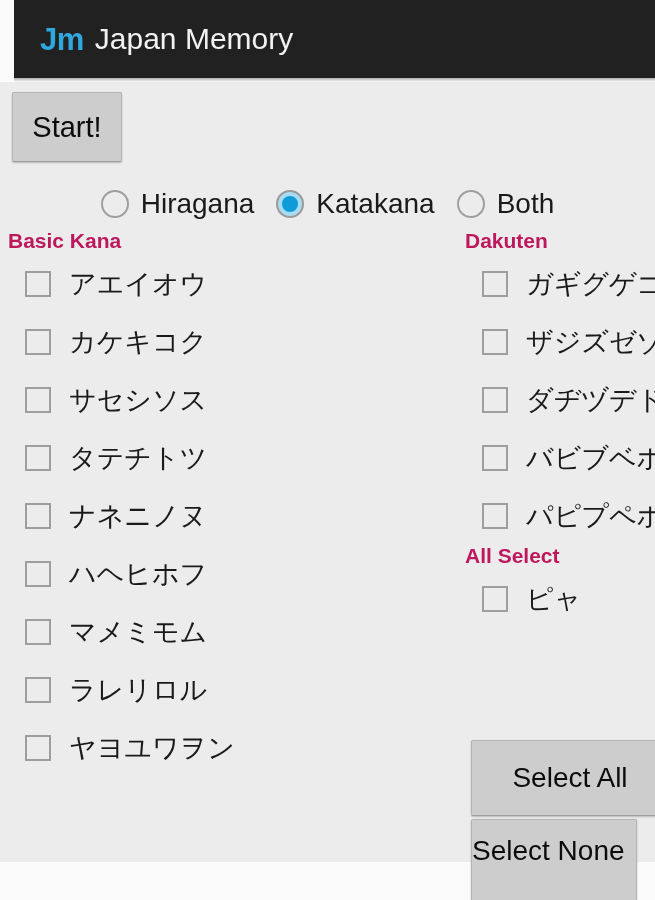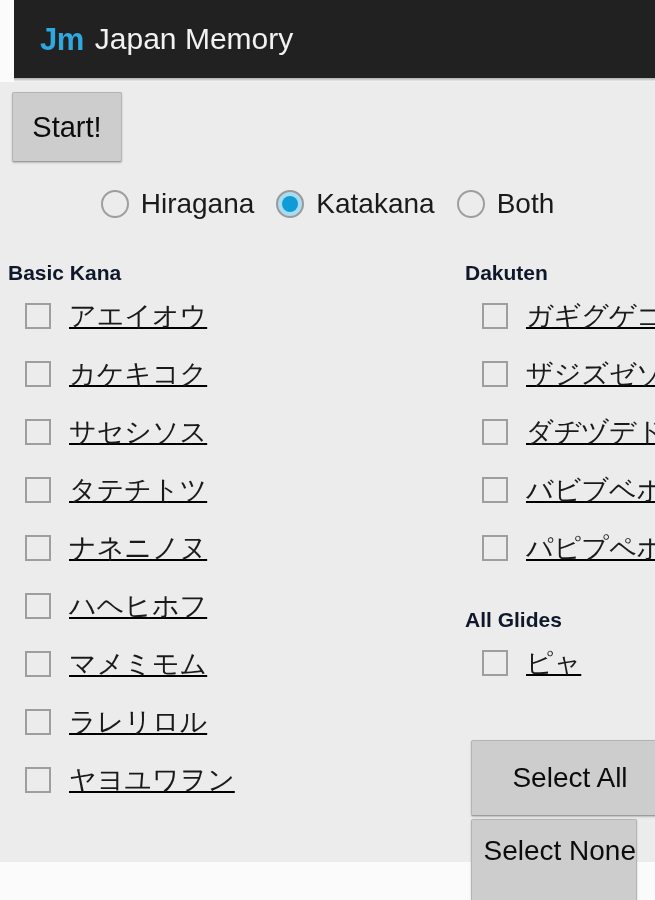--- a/index.html
+++ b/index.html
@@ -72,21 +72,21 @@
     border: 1px solid #b4b4b4;
     border-bottom-color: #9d9d9d;
     border-radius: 2px;
     color: #0c0c0c;
     font-family: "Liberation Sans", "DejaVu Sans", sans-serif;
     box-shadow: 0 1px 2px rgba(0,0,0,0.22);
     cursor: pointer;
     display: flex;
     align-items: center;
     justify-content: center;
-    text-align: right;
+    text-align: left;
   }
 
   .start-button {
     position: absolute;
     left: 12px;
     top: 10px;
     width: 110px;
     height: 70px;
     font-size: 29px;
   }
@@ -146,35 +146,33 @@
   .col {
     position: absolute;
     top: 0;
   }
   .col-left  { left: 8px;   width: 440px; }
   .col-right { left: 465px; width: 190px; }
 
   .group-heading {
     font-size: 21px;
     font-weight: bold;
-    color: #0f172a;
+    color: #be185d;
     line-height: 1;
     padding-bottom: 4px;
     white-space: nowrap;
-    margin-top: 32px;
   }
   .col-right .group-heading { padding-left: 0; }
 
   .check-row {
     display: flex;
     align-items: center;
     height: 58px;
     cursor: pointer;
     white-space: nowrap;
-    text-decoration: underline;
   }
   .col-left  .check-row { padding-left: 17px; }
   .col-right .check-row { padding-left: 17px; align-items: center; }
 
   .check-mark {
     width: 26px;
     height: 26px;
     border: 2px solid #9e9e9e;
     background: #ececec;
     flex: 0 0 auto;
@@ -300,21 +298,21 @@
         </div>
         <div class="check-row">
           <span class="check-mark"></span>
           <span class="check-label">バビブベボ</span>
         </div>
         <div class="check-row">
           <span class="check-mark"></span>
           <span class="check-label">パピプペポ</span>
         </div>
 
-        <div class="group-heading">All Glides</div>
+        <div class="group-heading">All Select</div>
 
         <div class="check-row">
           <span class="check-mark"></span>
           <span class="check-label">ピャ</span>
         </div>
       </div>
 
     </div>
 
     <div class="btn select-all-button">Select All</div>

